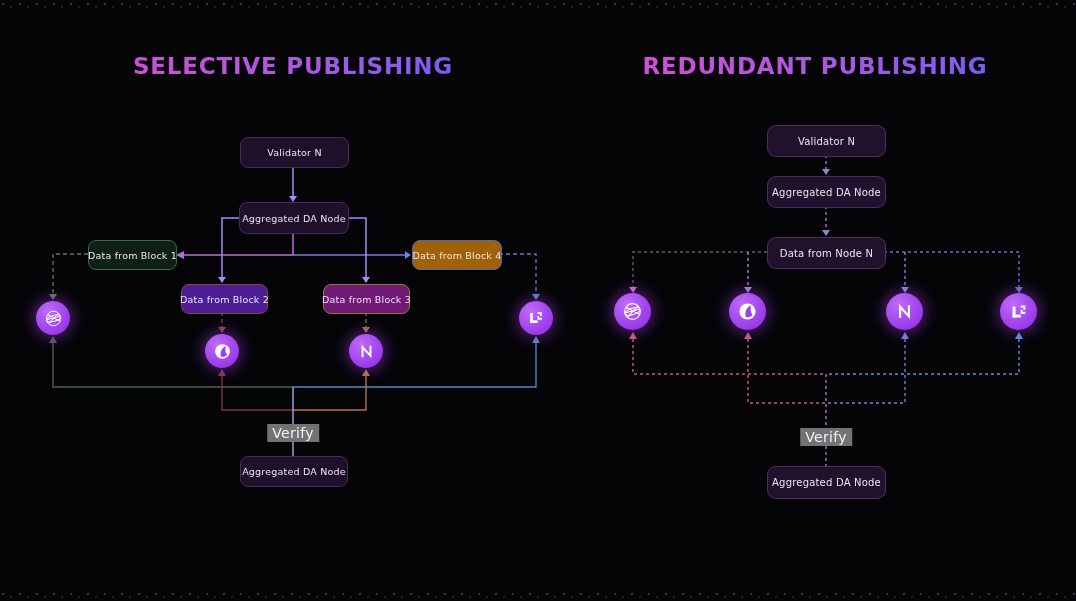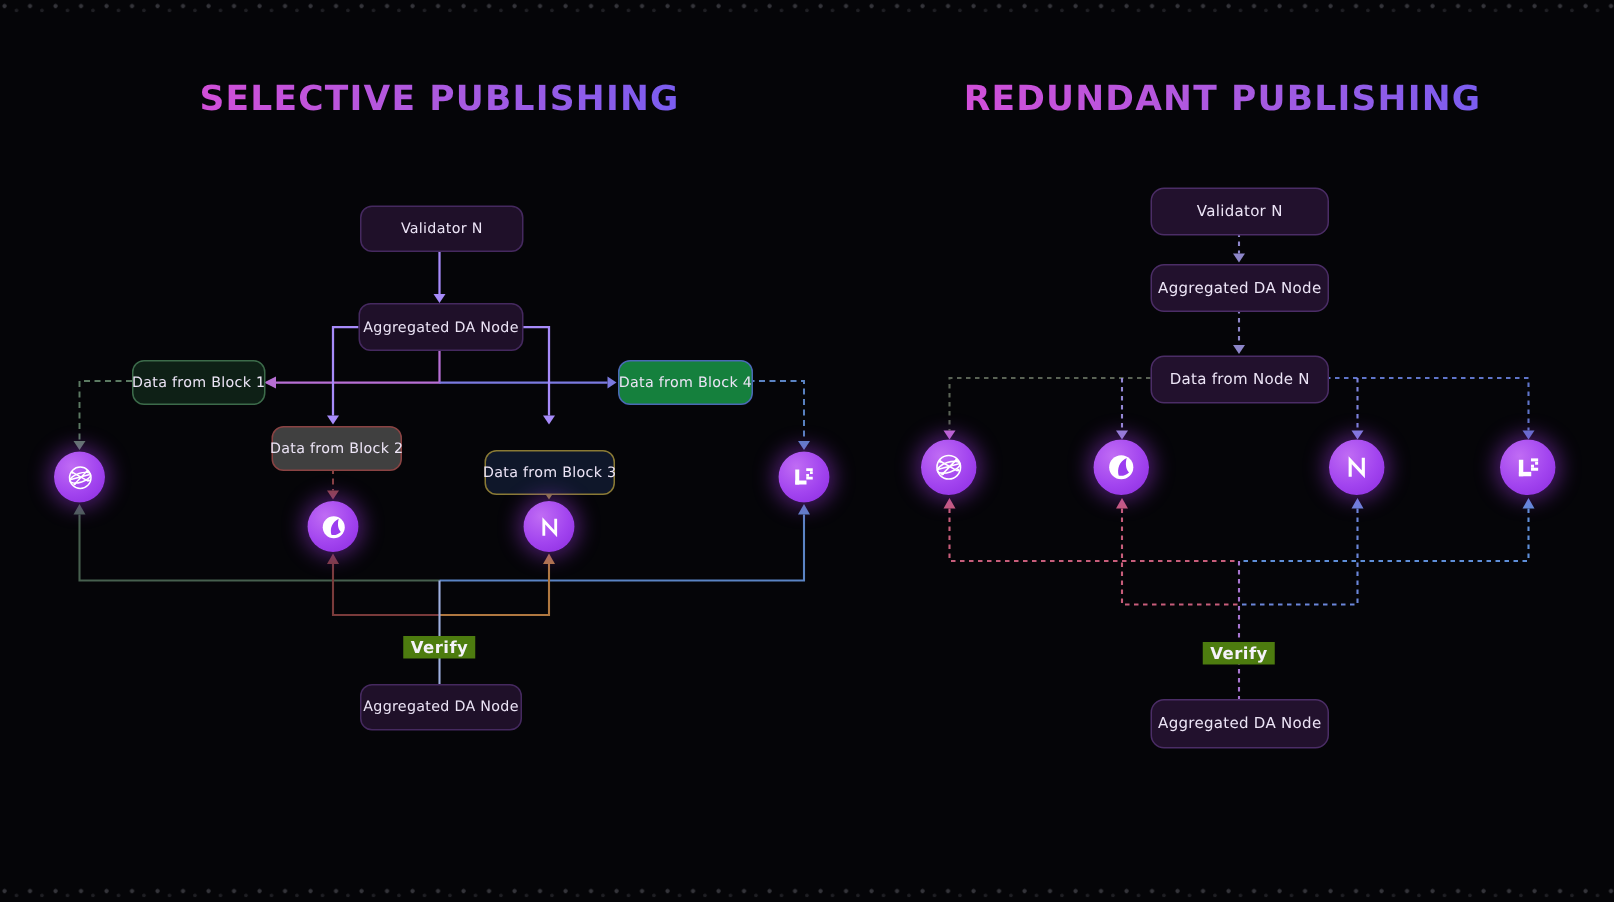--- a/index.html
+++ b/index.html
@@ -30,45 +30,45 @@
   .box{
     position:absolute;z-index:3;display:flex;align-items:center;justify-content:center;
     border-radius:8px;border:1px solid #45295f;background:#1f1029;
     font-size:9.5px;font-weight:normal;color:#ece4f6;letter-spacing:.2px;white-space:nowrap;
   }
   .box-r{font-size:10px;border-radius:9px;background:#22112d;border-color:#4b2d66;}
   
   .n-val-l{left:240px;top:137px;width:107px;height:29px;}
   .n-agg-l{left:239px;top:202px;width:108px;height:30px;}
   .n-b1{left:88px;top:240px;width:87px;height:28px;background:#0e2016;border-color:#3c6b4a;}
-  .n-b2{left:181px;top:284px;width:85px;height:28px;background:#404040;border-color:#8a4343;}
-  .n-b3{left:323px;top:300px;width:85px;height:28px;background:#0f172a;border-color:#8a7a35;}
-  .n-b4{left:412px;top:240px;width:88px;height:28px;background:#15803d;border-color:#4a69b5;}
+  .n-b2{left:181px;top:284px;width:85px;height:28px;background:#4c1d95;border-color:#8a4343;}
+  .n-b3{left:323px;top:284px;width:85px;height:28px;background:#701a75;border-color:#8a7a35;}
+  .n-b4{left:412px;top:240px;width:88px;height:28px;background:#a16207;border-color:#4a69b5;}
   .n-aggb-l{left:240px;top:456px;width:106px;height:29px;}
   
   .n-val-r{left:767px;top:125px;width:117px;height:30px;}
   .n-agg-r{left:767px;top:176px;width:117px;height:30px;}
   .n-bn{left:767px;top:237px;width:117px;height:30px;}
   .n-aggb-r{left:767px;top:466px;width:117px;height:31px;}
   .circle{
     position:absolute;z-index:3;border-radius:50%;
     display:flex;align-items:center;justify-content:center;
     background:radial-gradient(circle at 35% 30%,#c06cf4 0%,#a244ef 55%,#8b2be0 100%);
     box-shadow:0 0 14px 3px rgba(168,60,240,.45);
   }
   .c-l{width:34px;height:34px;}
   .c-r{width:37px;height:37px;}
   .c-globe-l{left:36px;top:301px;} .c-cel-l{left:205px;top:334px;}
   .c-near-l{left:349px;top:334px;} .c-l2-l{left:519px;top:301px;}
   .c-globe-r{left:614px;top:293px;} .c-cel-r{left:729px;top:293px;}
   .c-near-r{left:886px;top:293px;} .c-l2-r{left:1000px;top:293px;}
   .verify{
     position:absolute;z-index:5;transform:translateX(-50%);
-    font-size:11px;font-weight:bold;color:#f5f2fa;letter-spacing:.3px;
-    background:#4d7c0f;padding:1px 5px;
+    font-size:14px;font-weight:normal;color:#f5f2fa;letter-spacing:.3px;
+    background:#737373;padding:1px 5px;
   }
   .verify-l{left:293px;top:424px;}
   .verify-r{left:826px;top:428px;}
   svg.wires{position:absolute;left:0;top:0;z-index:2;}
 </style>
 </head>
 <body>
 
 <div class="dots dots-top"></div>
 <div class="dots dots-bottom"></div>

